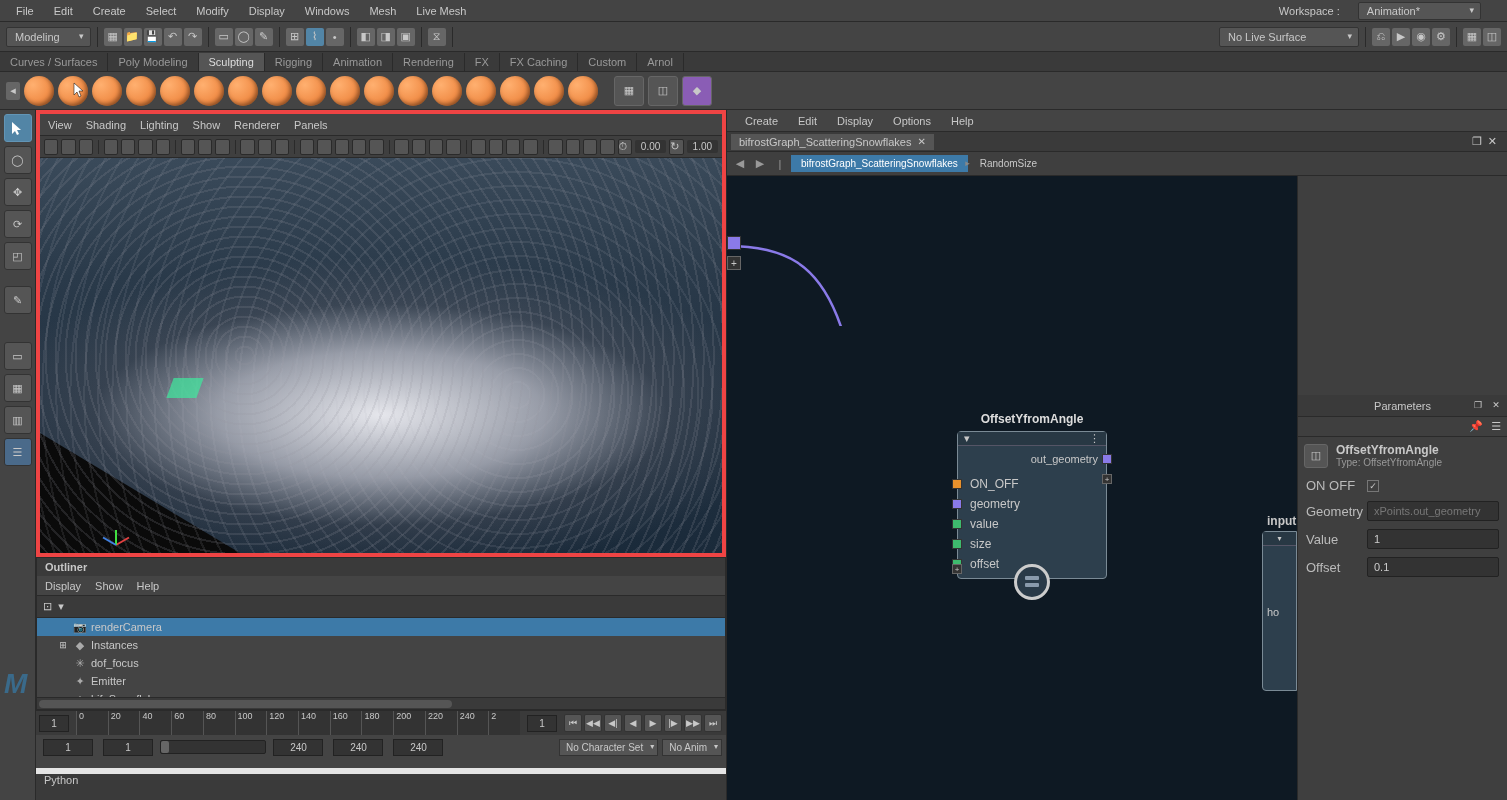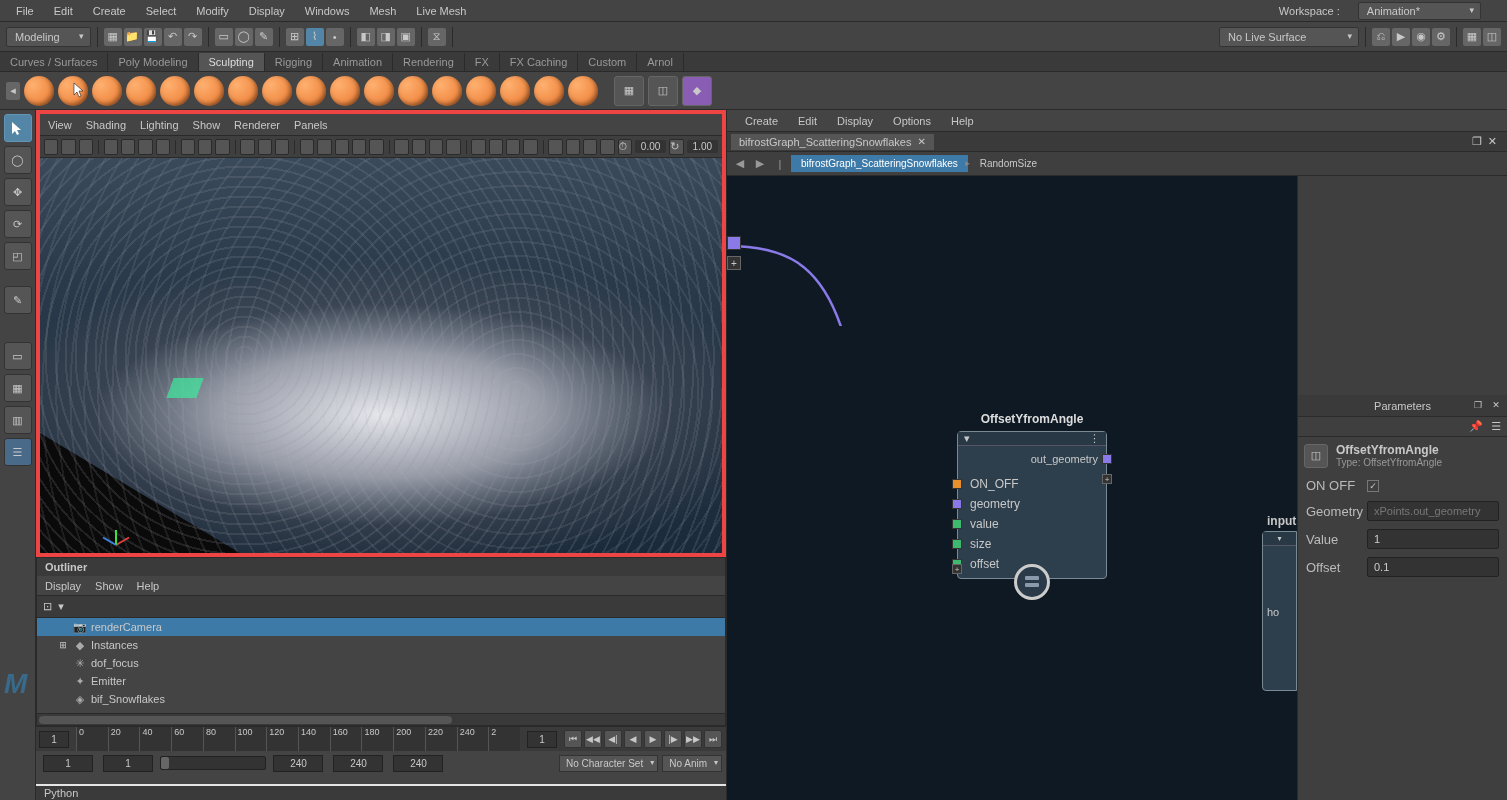--- a/index.html
+++ b/index.html
@@ -93,21 +93,21 @@
 .ruler-ticks { position: absolute; inset: 0; display: flex; }
 .tick { flex: 1; border-left: 1px solid #555; font-size: 9px; padding-left: 2px; }
 .play-controls { display: flex; gap: 2px; align-items: center; padding: 0 4px; }
 .play-btn { width: 18px; height: 18px; background: #555; border: 1px solid #333; border-radius: 2px; display: flex; align-items: center; justify-content: center; font-size: 9px; cursor: pointer; }
 .range-row { height: 24px; display: flex; align-items: center; padding: 0 4px; gap: 4px; }
 .range-slider { flex: 1; height: 14px; background: #333; border: 1px solid #222; position: relative; border-radius: 2px; max-width: 160px; }
 .range-slider::before { content: ""; position: absolute; left: 0; top: 0; bottom: 0; width: 8px; background: #666; border-radius: 2px; }
 .char-set { background: #555; border: 1px solid #333; padding: 2px 14px 2px 6px; font-size: 10px; position: relative; }
 .char-set::after { content: "▾"; position: absolute; right: 3px; top: 2px; font-size: 8px; }
 
-.script-bar { height: 16px; background: #3a3a3a; border-top: 2px solid #e5e5e5; display: flex; align-items: center; padding: 0 8px; }
+.script-bar { height: 32px; background: #3a3a3a; border-top: 6px solid #e5e5e5; display: flex; padding: 0 8px; }
 
 
 .right-panel { flex: 1; display: flex; flex-direction: column; border-left: 1px solid #2a2a2a; }
 .graph-menu { background: #444; height: 22px; display: flex; align-items: center; padding: 0 8px; border-bottom: 1px solid #2a2a2a; }
 .graph-menu span { padding: 4px 10px; cursor: pointer; }
 .graph-tabs { background: #3a3a3a; height: 20px; display: flex; align-items: center; padding: 0 4px; border-bottom: 1px solid #2a2a2a; }
 .graph-tab { padding: 2px 8px; background: #555; color: #ccc; display: flex; align-items: center; gap: 6px; font-size: 10px; }
 .graph-tab .close { font-size: 10px; cursor: pointer; }
 .breadcrumb-row { background: #3f3f3f; height: 24px; display: flex; align-items: center; padding: 0 4px; gap: 2px; border-bottom: 1px solid #2a2a2a; }
 .bc-nav { width: 18px; height: 18px; display: flex; align-items: center; justify-content: center; cursor: pointer; color: #999; }

